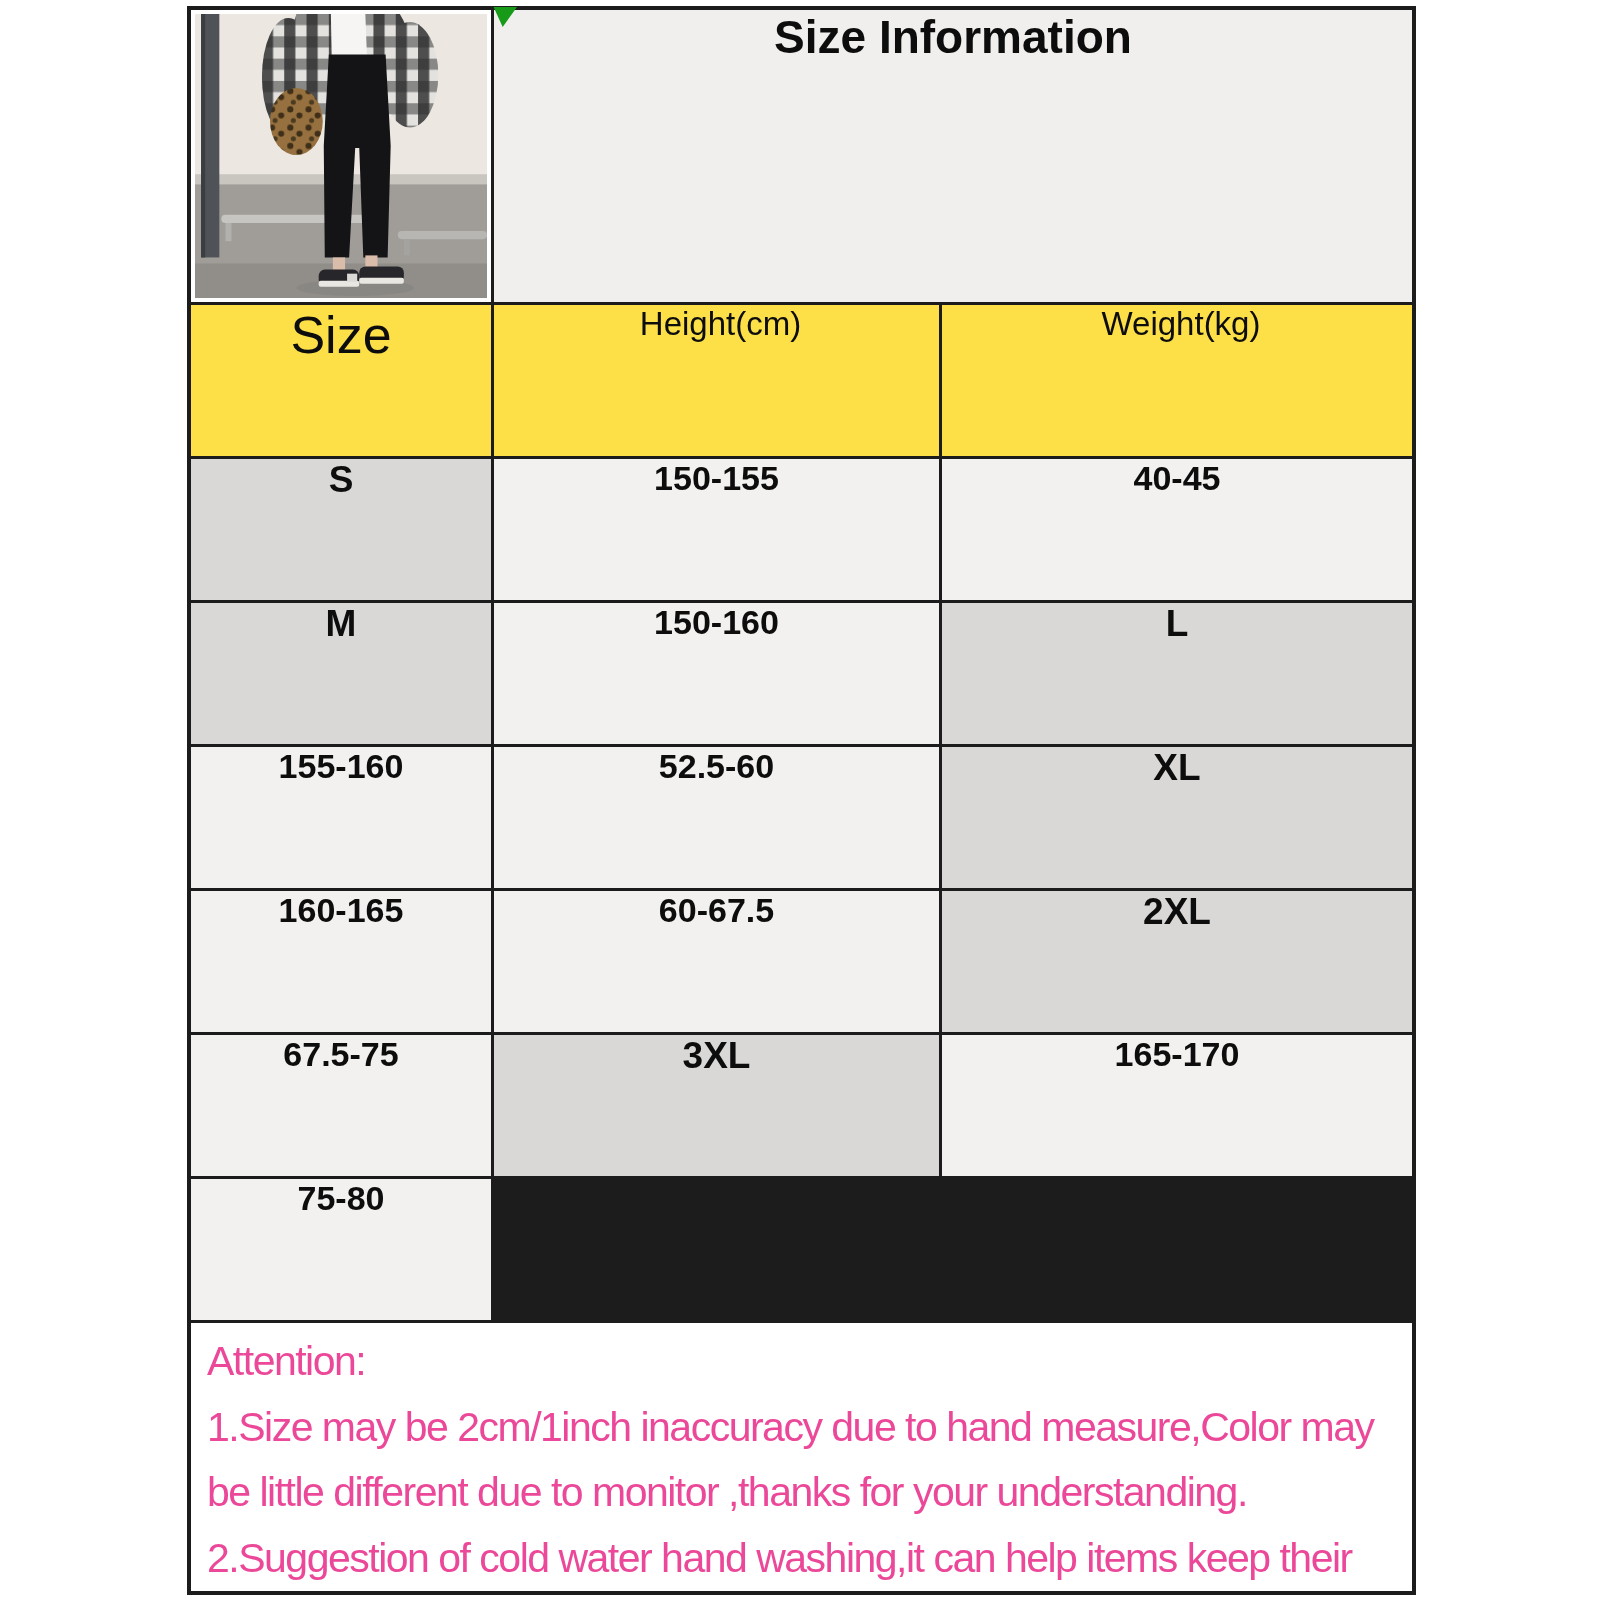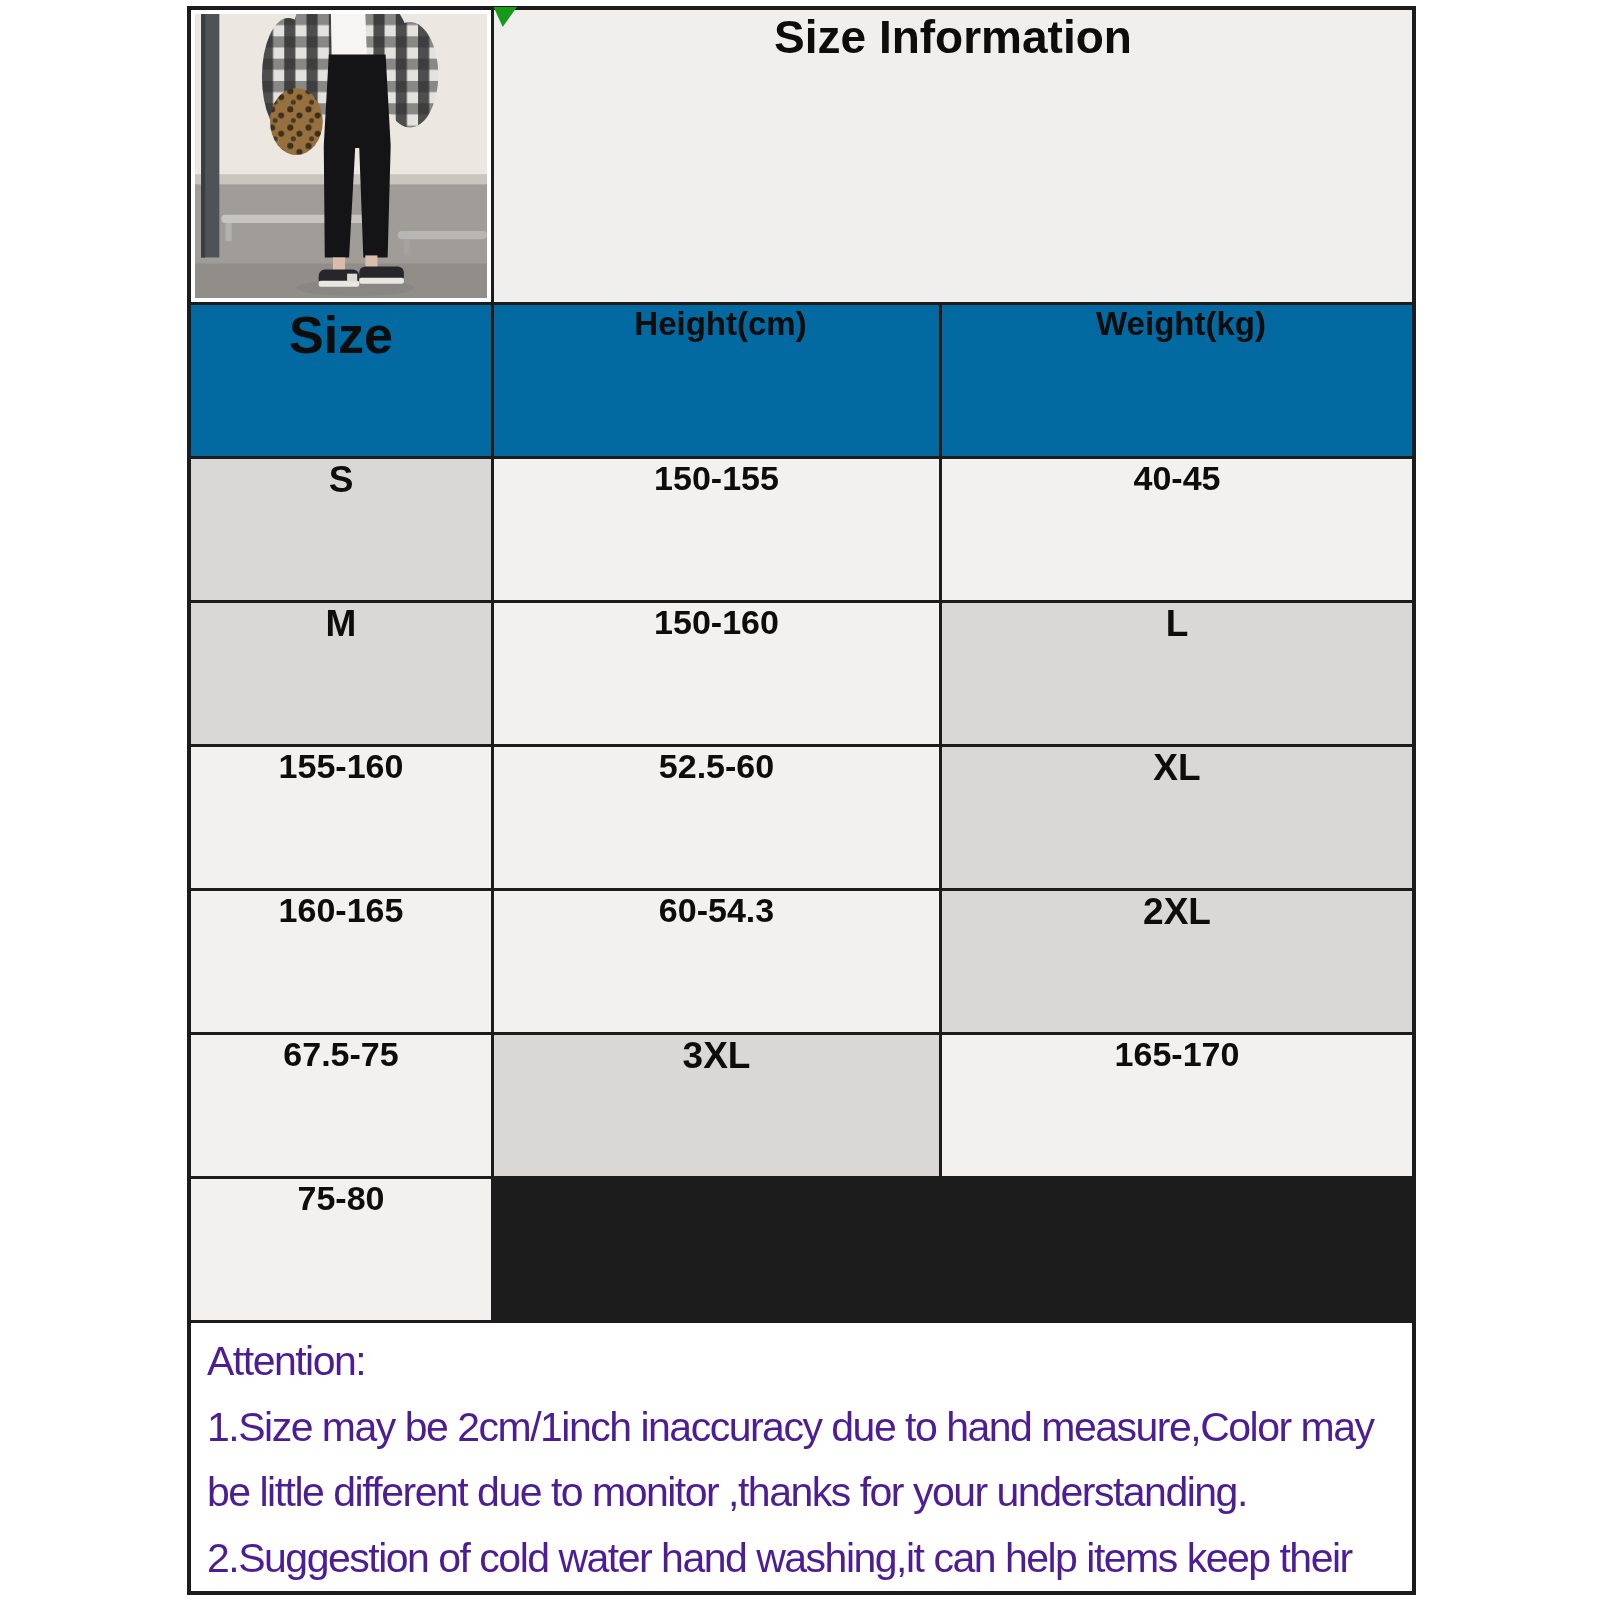--- a/index.html
+++ b/index.html
@@ -17,29 +17,29 @@
   }
   .cell{display:flex;justify-content:center;text-align:center;}
   .photo-cell{grid-column:1;grid-row:1;background:#ffffff;padding:4px;box-sizing:border-box;}
   .photo-cell svg{width:100%;height:100%;display:block;}
   .title-cell{grid-column:2/4;grid-row:1;background:#f0efed;position:relative;}
   .page-title{font-size:46px;font-weight:bold;letter-spacing:0px;}
   .green-marker{
     position:absolute;top:-3px;left:-3px;width:26px;height:20px;
     clip-path:polygon(10% 0,100% 0,45% 100%);
   }
-  .hdr{background:#0369a1;font-weight:bold;}
+  .hdr{background:#fde047;font-weight:normal;}
   .size-hdr{font-size:52px;}
   .col-hdr{font-size:33px;padding-left:8px;}
   .size-cell{background:#d9d8d6;font-weight:bold;font-size:37px;}
   .data-cell{background:#f2f1ef;font-weight:bold;font-size:34px;}
   .attention{
     grid-column:1/4;grid-row:9;background:#ffffff;
     padding:6px 16px;box-sizing:border-box;text-align:left;
-    font-size:41px;letter-spacing:-1.5px;line-height:1.6;color:#4c1d95;
+    font-size:41px;letter-spacing:-1.5px;line-height:1.6;color:#ec4899;
   }
 </style>
 </head>
 <body>
 
 <div class="sheet">
 
   <div class="cell photo-cell">
     <svg viewBox="0 0 288 280" preserveAspectRatio="none" aria-hidden="true">
       <defs>
@@ -110,21 +110,21 @@
 
   <div class="cell size-cell">M</div>
   <div class="cell data-cell">150-160</div>
 
   <div class="cell size-cell">L</div>
   <div class="cell data-cell">155-160</div>
   <div class="cell data-cell">52.5-60</div>
 
   <div class="cell size-cell">XL</div>
   <div class="cell data-cell">160-165</div>
-  <div class="cell data-cell">60-54.3</div>
+  <div class="cell data-cell">60-67.5</div>
 
   <div class="cell size-cell">2XL</div>
   <div class="cell data-cell">67.5-75</div>
 
   <div class="cell size-cell">3XL</div>
   <div class="cell data-cell">165-170</div>
   <div class="cell data-cell">75-80</div>
 
   <div class="attention">
     <div>Attention:</div>

